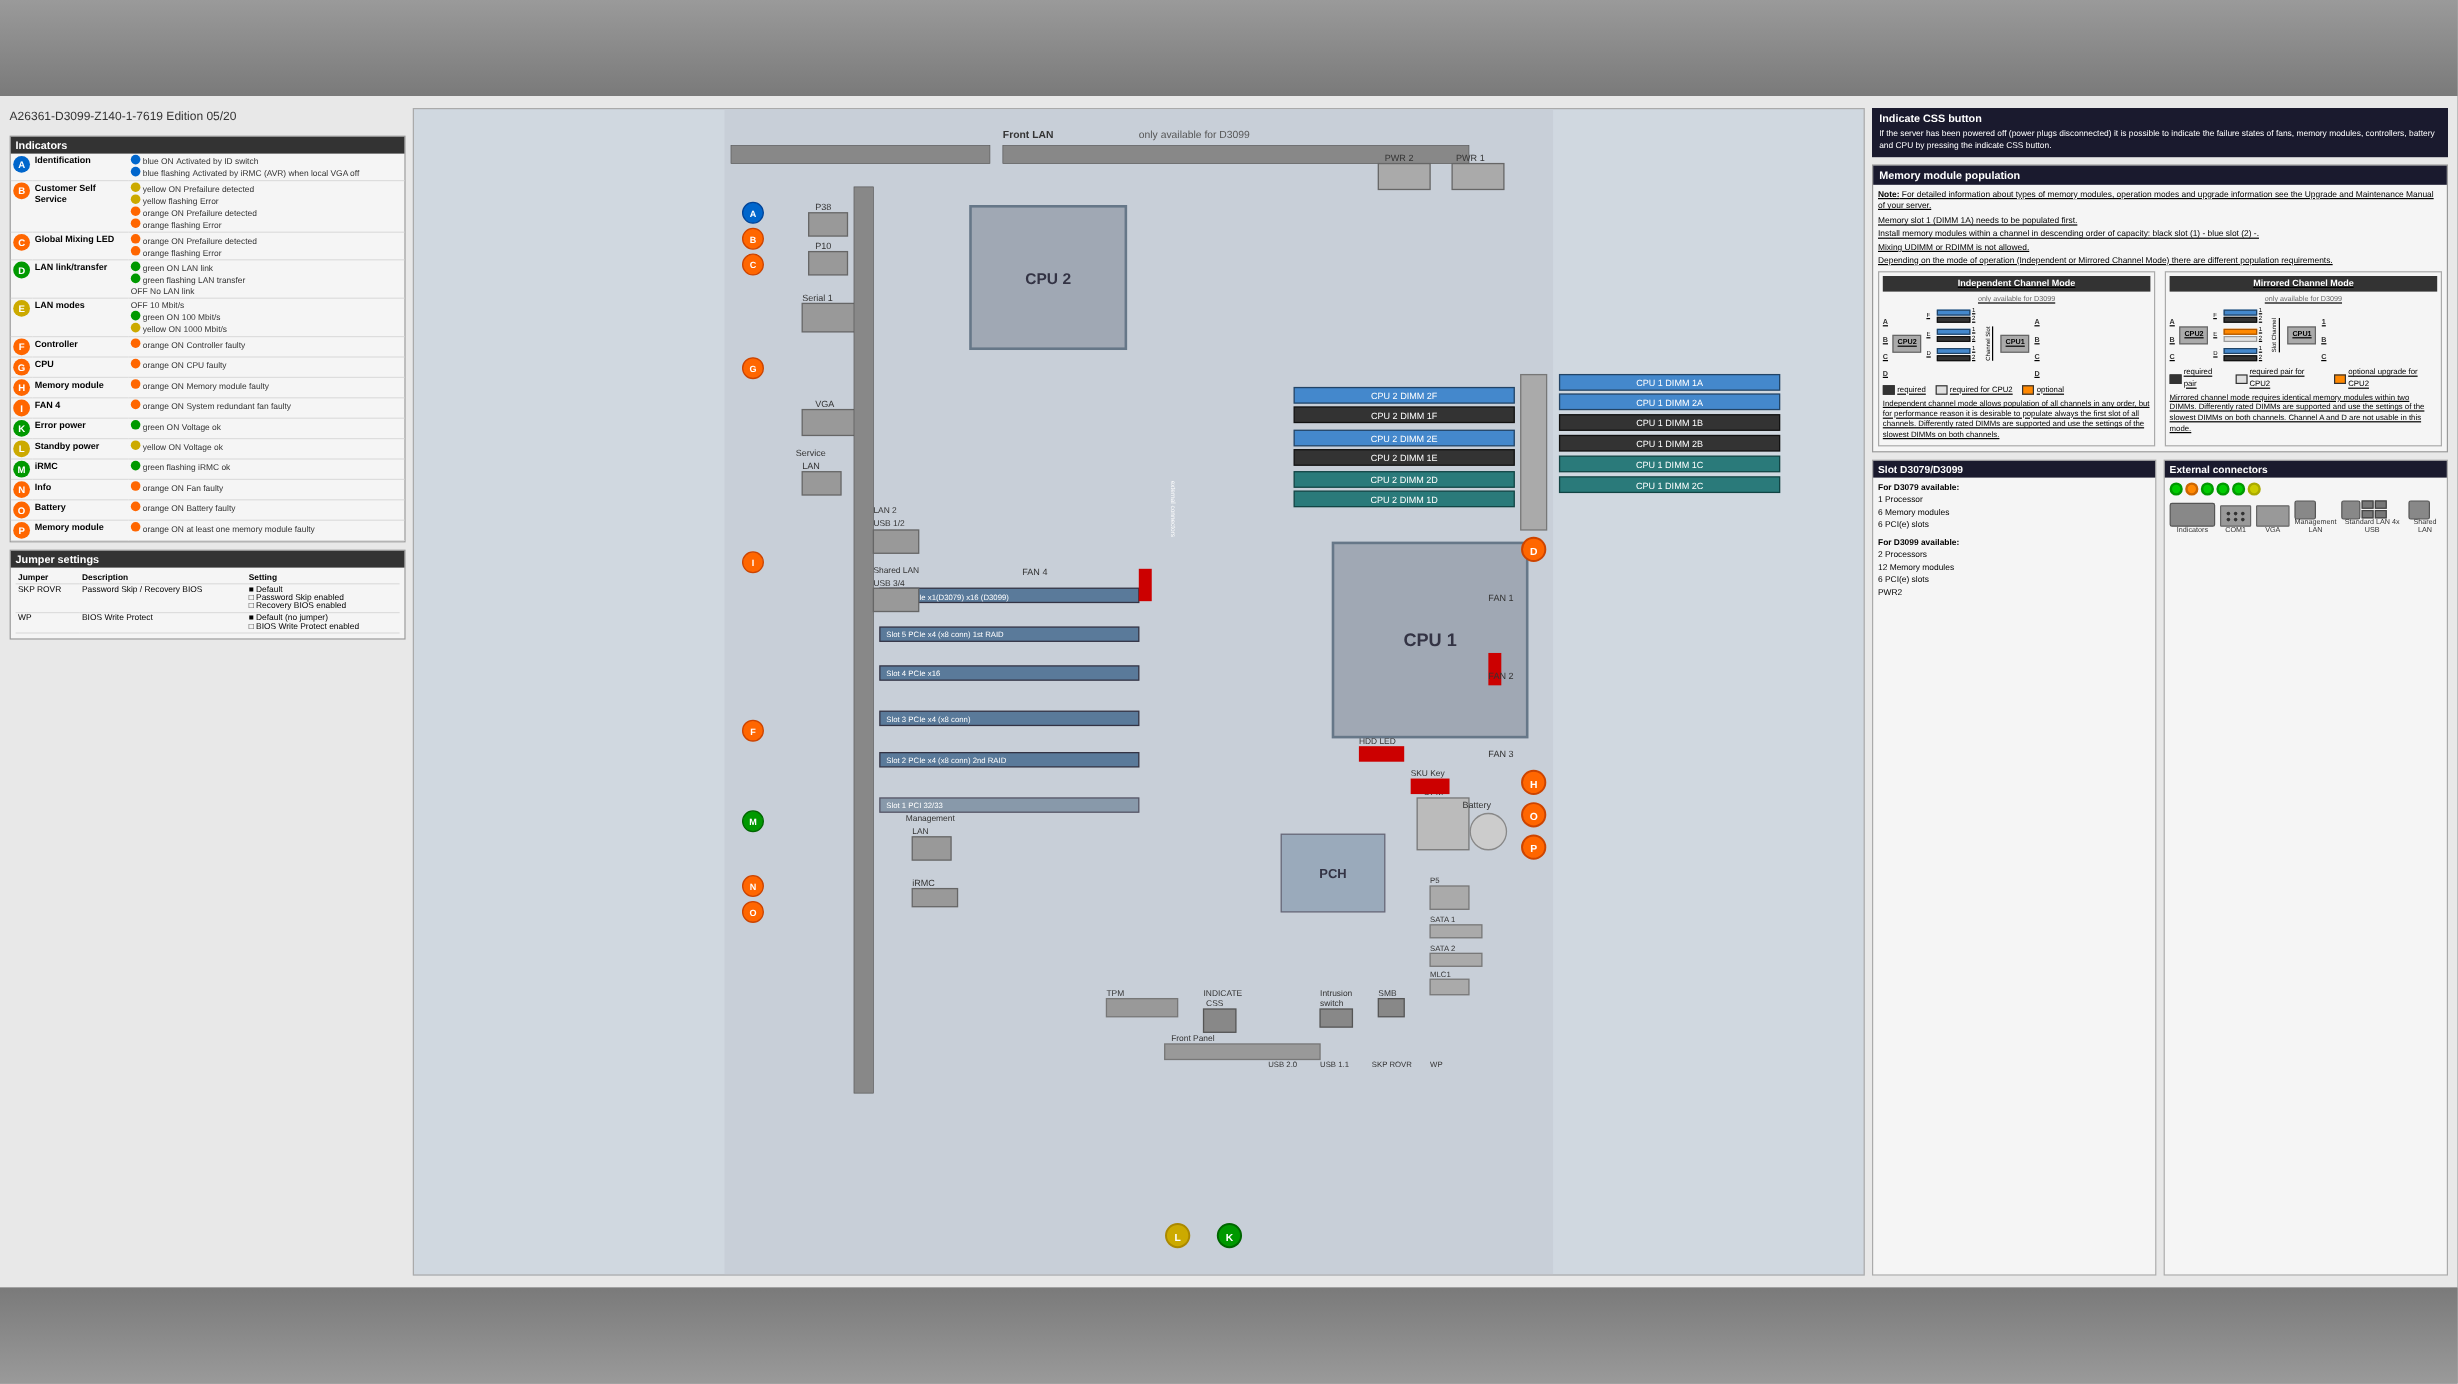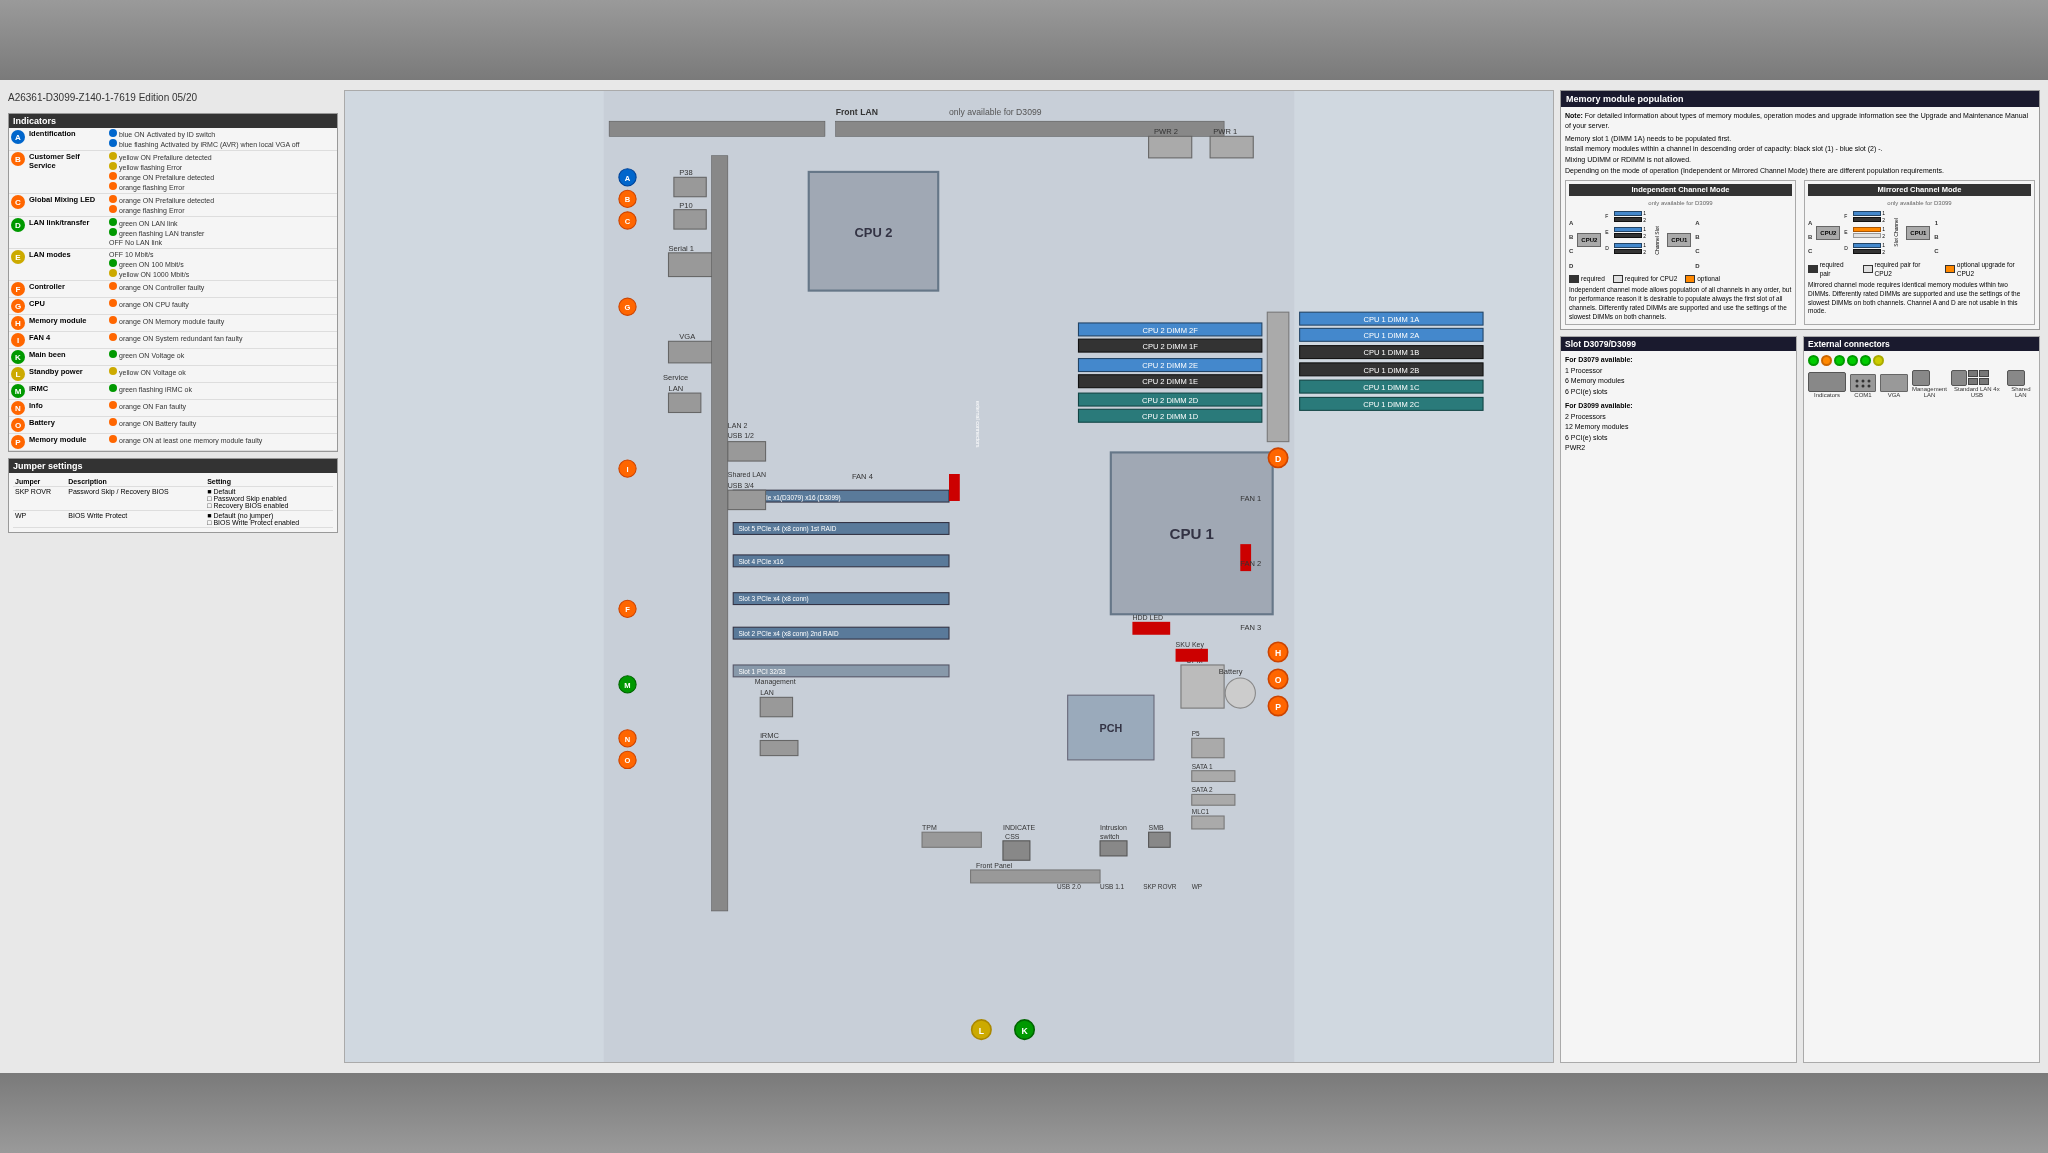--- a/index.html
+++ b/index.html
@@ -189,20 +189,21 @@
       color: #fff;
       font-size: 9px;
       font-weight: bold;
       padding: 3px 5px;
     }
 
     .memory-pop-content {
       font-size: 7px;
       padding: 4px;
       line-height: 1.4;
+      text-decoration: underline;
     }
 
     .channel-diagram {
       display: flex;
       gap: 8px;
       margin-top: 4px;
     }
 
     .channel-mode-box {
       flex: 1;
@@ -383,21 +384,21 @@
           <tr>
             <td><span class="indicator-circle circle-orange">I</span></td>
             <td><span class="ind-label">FAN 4</span></td>
             <td>
               <div><span class="color-dot dot-orange"></span><span class="ind-state">orange ON</span> <span class="ind-desc">System redundant fan faulty</span></div>
             </td>
           </tr>
 
           <tr>
             <td><span class="indicator-circle circle-green">K</span></td>
-            <td><span class="ind-label">Main been</span></td>
+            <td><span class="ind-label">Error power</span></td>
             <td>
               <div><span class="color-dot dot-green"></span><span class="ind-state">green ON</span> <span class="ind-desc">Voltage ok</span></div>
             </td>
           </tr>
 
           <tr>
             <td><span class="indicator-circle circle-yellow">L</span></td>
             <td><span class="ind-label">Standby power</span></td>
             <td>
               <div><span class="color-dot dot-yellow"></span><span class="ind-state">yellow ON</span> <span class="ind-desc">Voltage ok</span></div>
@@ -673,20 +674,24 @@
         <text x="22" y="603" text-anchor="middle" font-size="7" font-weight="bold" fill="white">N</text>
 
         <circle cx="22" cy="620" r="8" fill="#ff6600" stroke="#cc4400" stroke-width="1"></circle>
         <text x="22" y="623" text-anchor="middle" font-size="7" font-weight="bold" fill="white">O</text>
       </svg>
     </div>
   </div>
 
   <div class="right-panel">
 
+    <div class="info-box">
+      <div class="info-box-header">Indicate CSS button</div>
+      <div style="font-size:7px;line-height:1.4;">If the server has been powered off (power plugs disconnected) it is possible to indicate the failure states of fans, memory modules, controllers, battery and CPU by pressing the indicate CSS button.</div>
+    </div>
 
     <div class="memory-pop-section">
       <div class="memory-pop-header">Memory module population</div>
       <div class="memory-pop-content">
         <div style="font-size:7px;margin-bottom:3px;">
           <span class="note-bold">Note:</span> For detailed information about types of memory modules, operation modes and upgrade information see the Upgrade and Maintenance Manual of your server.
         </div>
         <div style="font-size:7px;margin-bottom:1px;">Memory slot 1 (DIMM 1A) needs to be populated first.</div>
         <div style="font-size:7px;margin-bottom:1px;">Install memory modules within a channel in descending order of capacity: black slot (1) - blue slot (2) -.</div>
         <div style="font-size:7px;margin-bottom:1px;">Mixing UDIMM or RDIMM is not allowed.</div>

